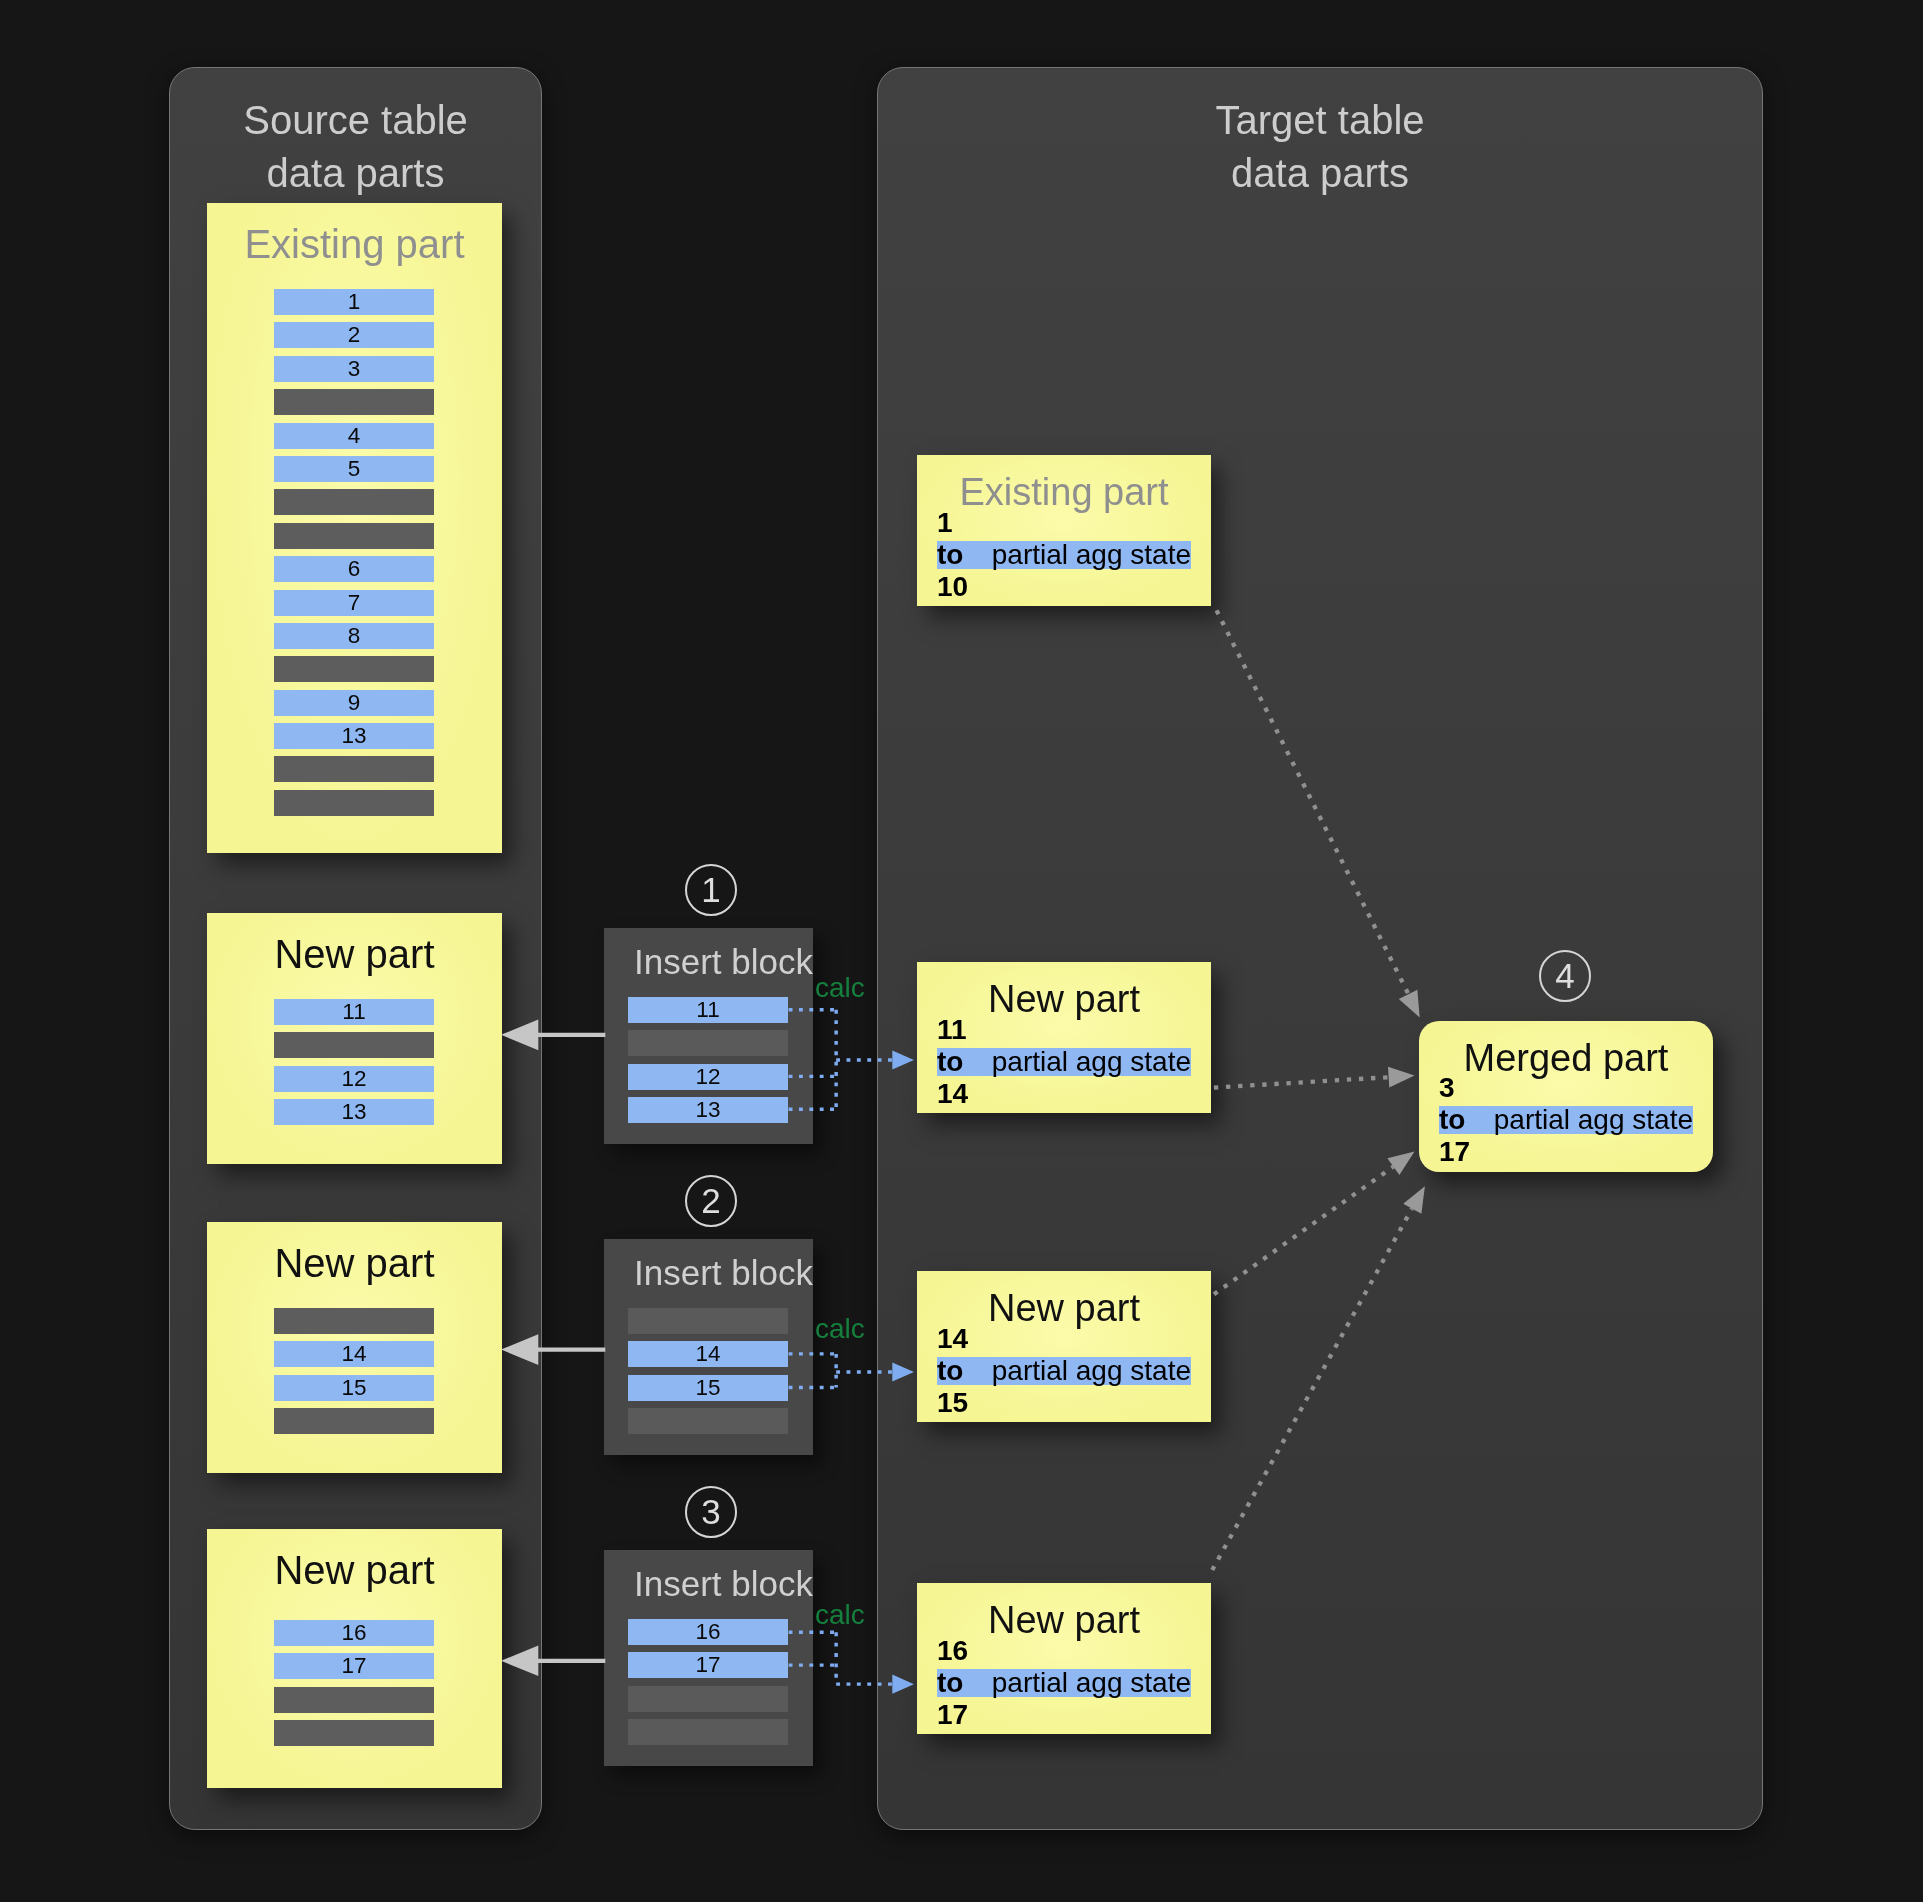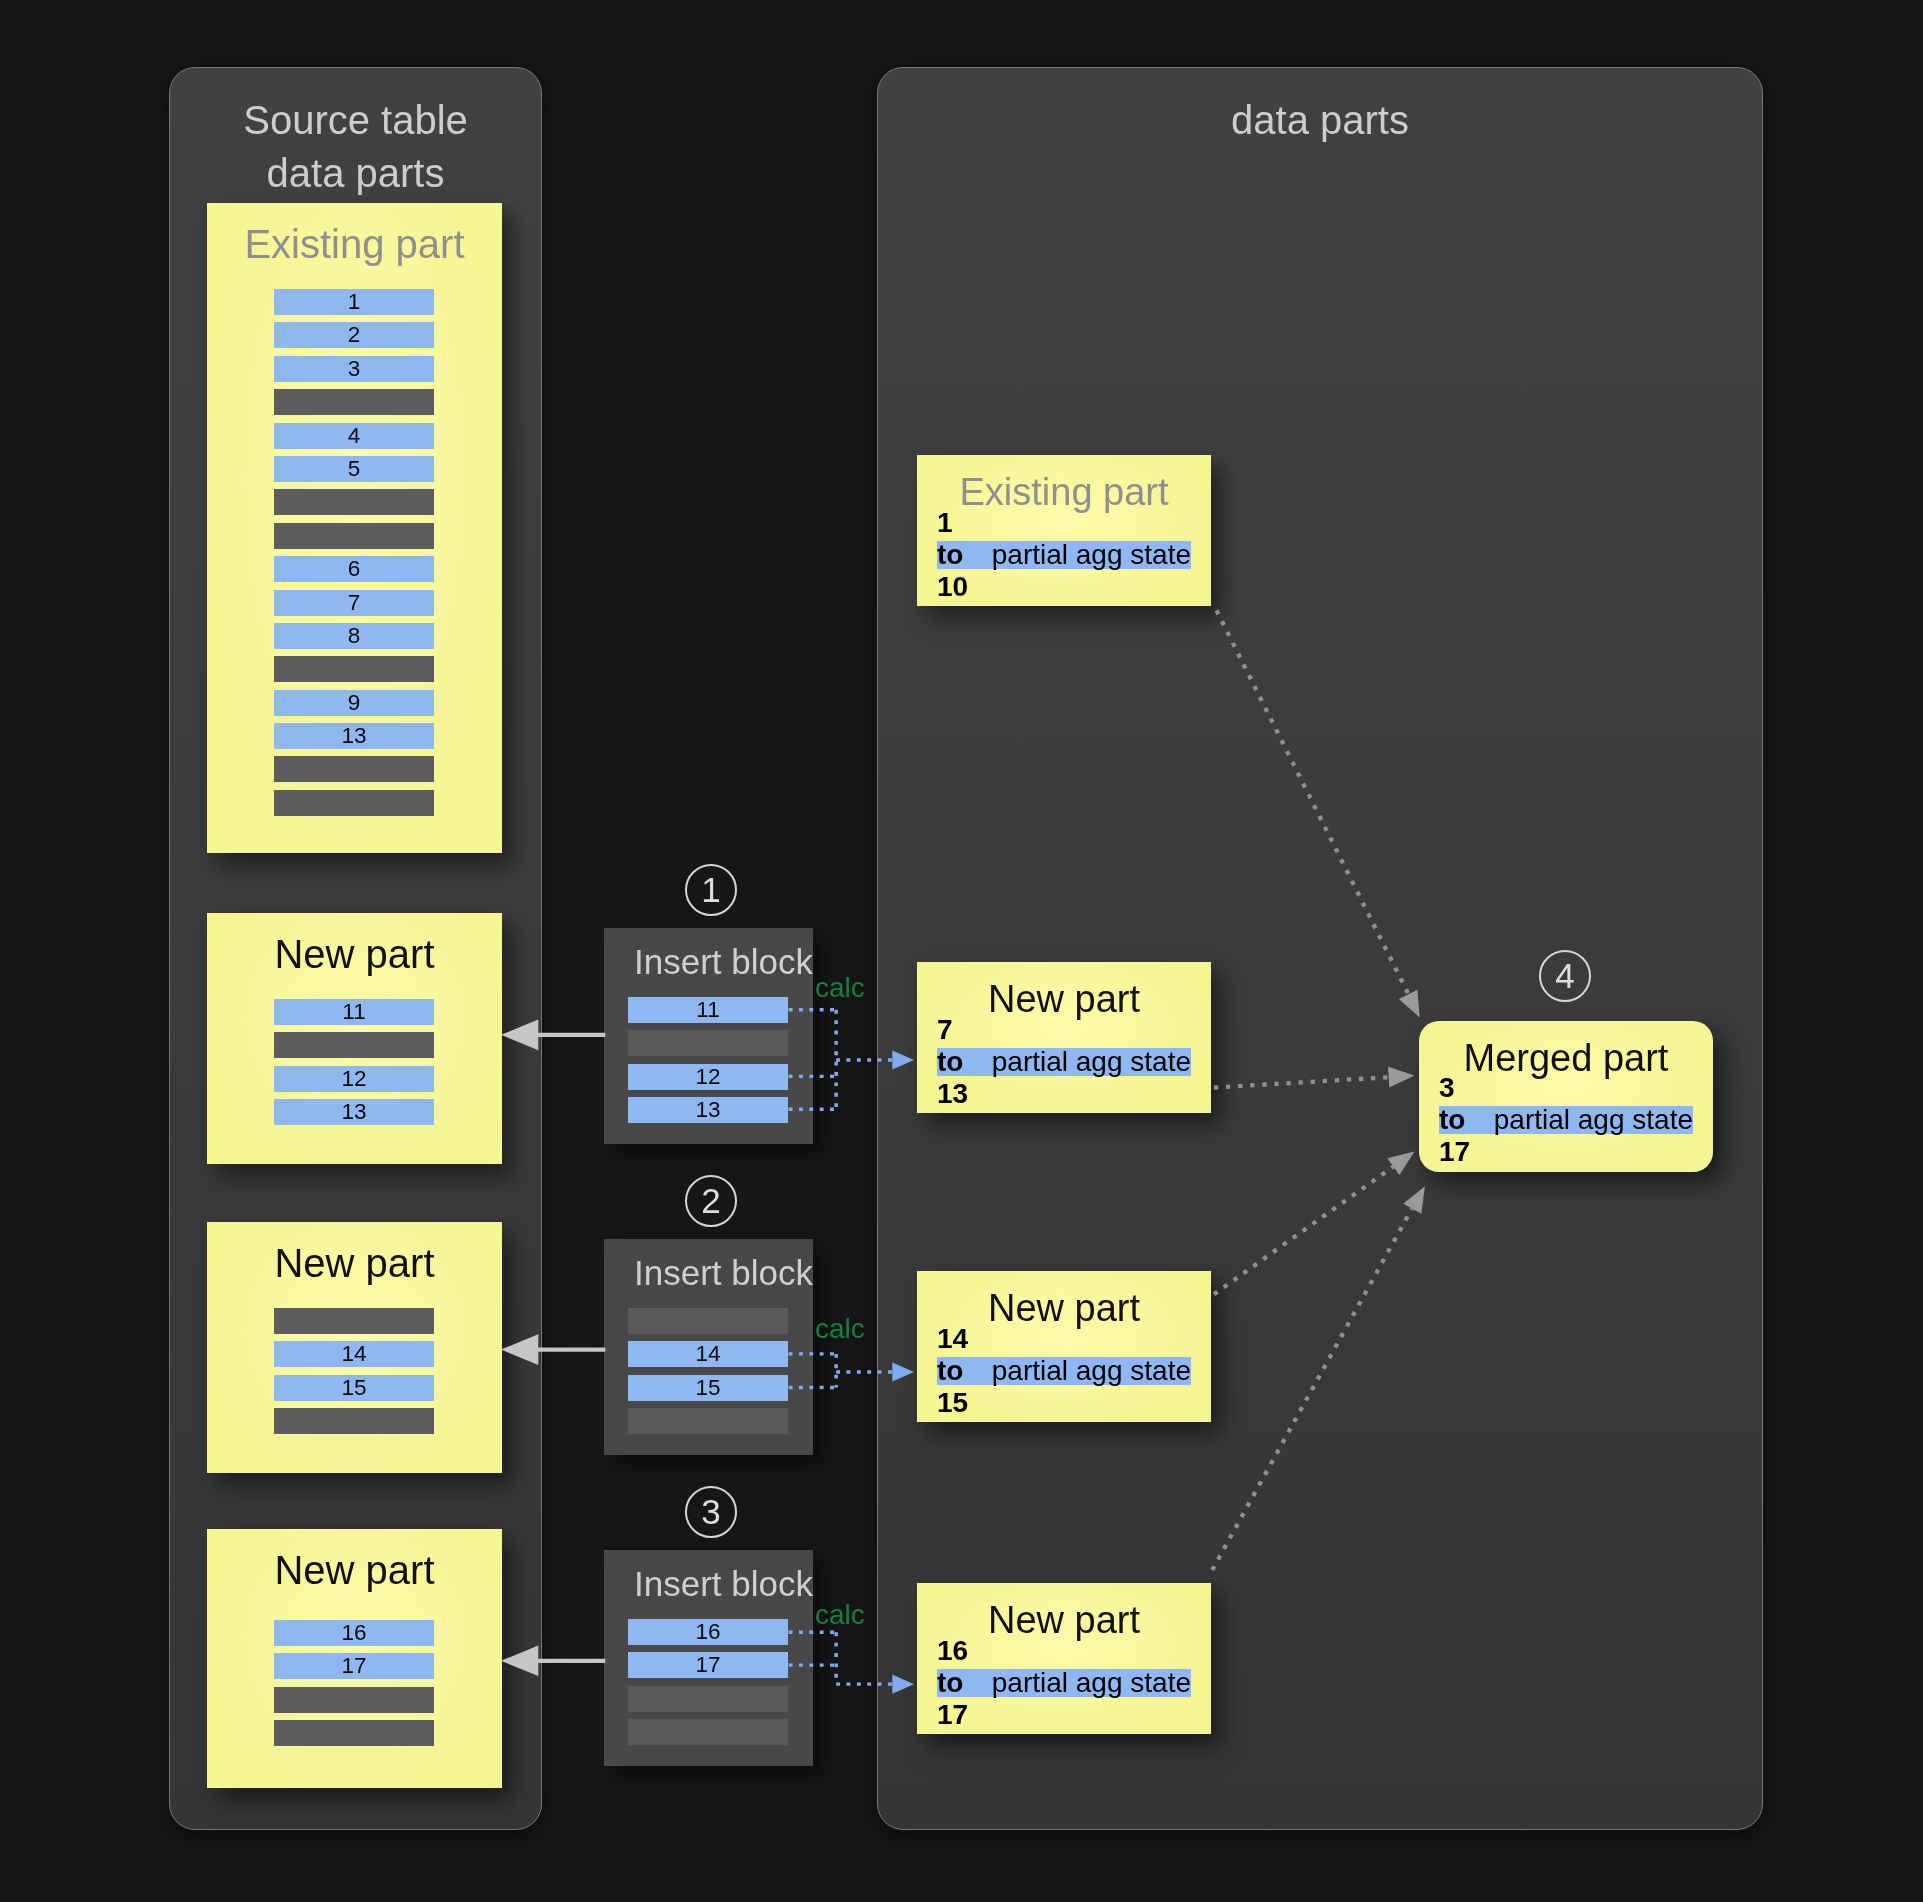--- a/index.html
+++ b/index.html
@@ -100,35 +100,36 @@
           <div class="row data">16</div>
           <div class="row data">17</div>
           <div class="row empty"></div>
           <div class="row empty"></div>
         </div>
     </div>
   </section>
 
   <section class="panel" style="left:877px;top:67px;width:884px;height:1761px;">
     <div class="panel-title">
+      <div>Target table</div>
       <div>data parts</div>
     </div>
 
     <div class="ypart tpart" style="left:39px;top:387px;">
       <div class="tpart-title" style="color:#8f8f8f;">Existing part</div>
       <div class="state-bar">
         <span class="state-range">1 to 10</span>
           <span class="state-suffix"> partial agg state</span>
       </div>
     </div>
 
     <div class="ypart tpart" style="left:39px;top:894px;">
       <div class="tpart-title" style="color:#111;">New part</div>
       <div class="state-bar">
-        <span class="state-range">7 to 13</span>
+        <span class="state-range">11 to 14</span>
           <span class="state-suffix"> partial agg state</span>
       </div>
     </div>
 
     <div class="ypart tpart" style="left:39px;top:1203px;">
       <div class="tpart-title" style="color:#111;">New part</div>
       <div class="state-bar">
         <span class="state-range">14 to 15</span>
           <span class="state-suffix"> partial agg state</span>
       </div>

